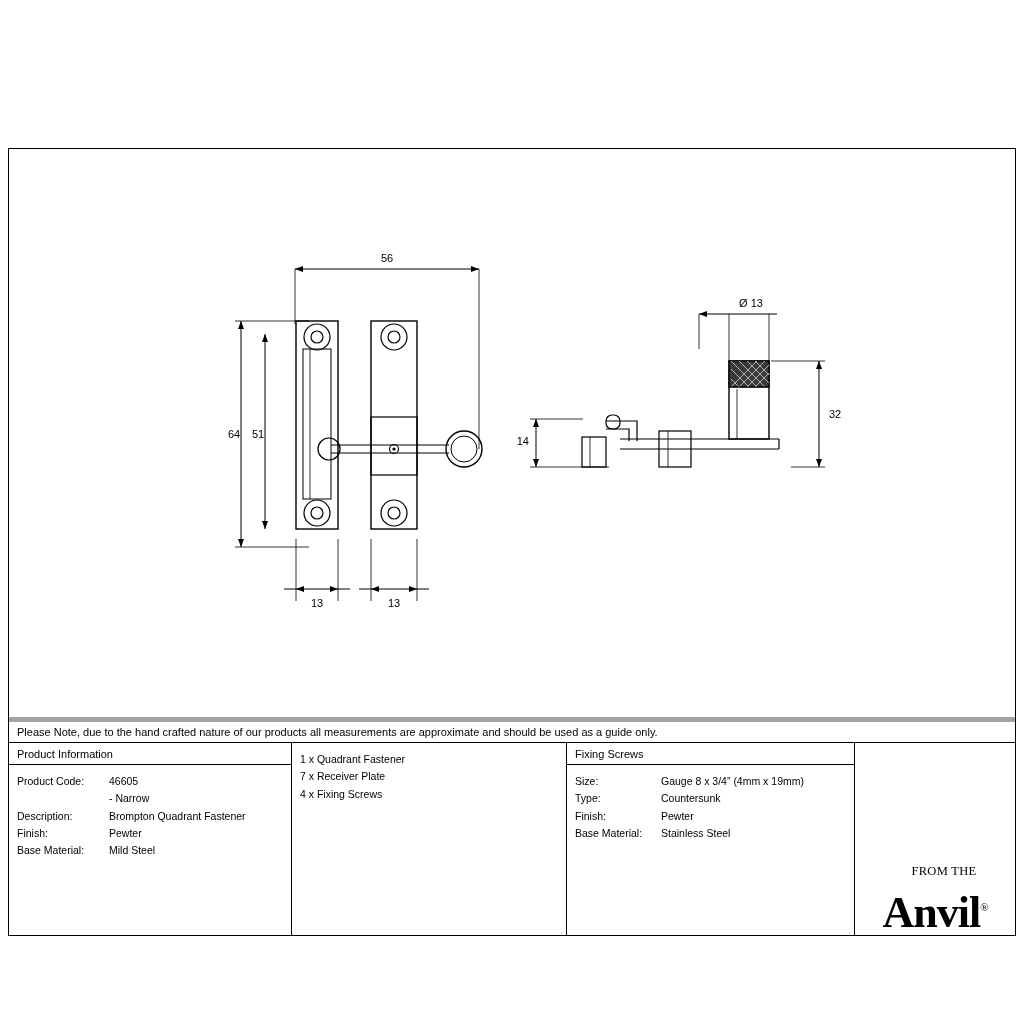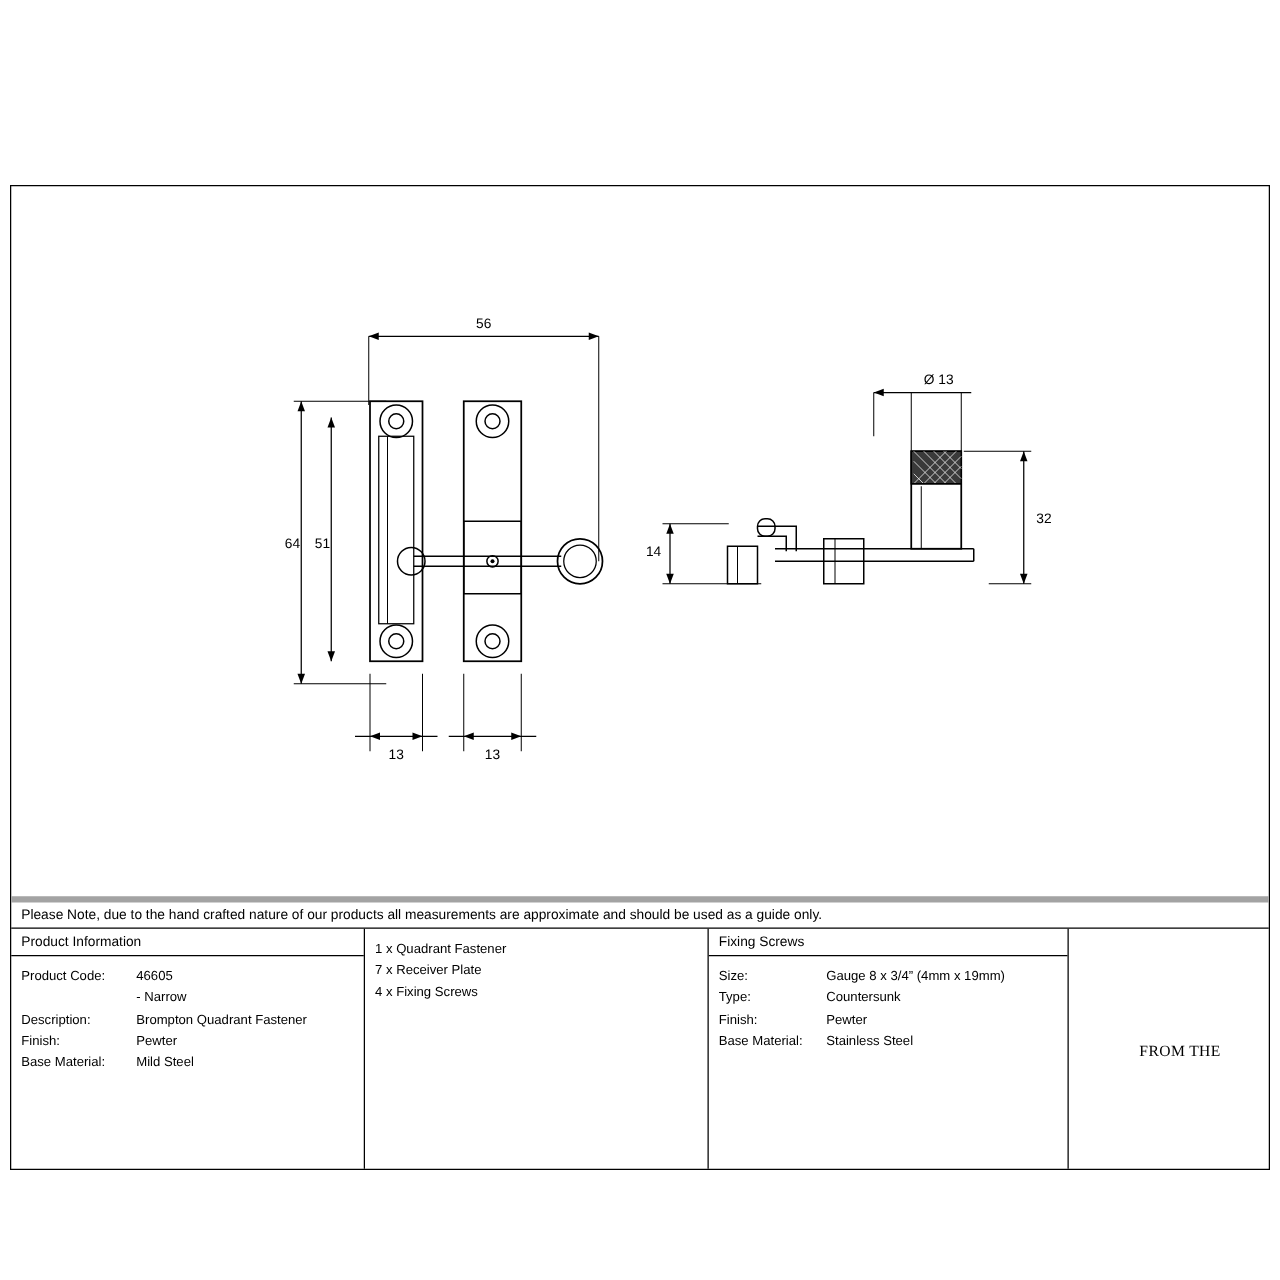--- a/index.html
+++ b/index.html
@@ -83,21 +83,21 @@
   .kv .k { width: 92px; flex: 0 0 92px; }
   .kv-wide .k { width: 86px; flex: 0 0 86px; }
   .kv .v { flex: 1; }
   .plain-line { padding-left: 0; }
   .logo-wrap {
     position: absolute;
     left: 0; top: 0; right: 0; bottom: 0;
     display: flex;
     flex-direction: column;
     align-items: center;
-    justify-content: center;
+    justify-content: flex-end;
     gap: 16px;
   }
   .logo-top {
     font-family: "Liberation Serif", serif;
     font-size: 12.5px;
     letter-spacing: 0.3px;
     margin-left: 18px;
     align-self: center;
     margin-bottom: -4px;
   }
@@ -320,17 +320,20 @@
         <div class="kv kv-wide">
           <span class="k">Base Material:</span>
           <span class="v">Stainless Steel</span>
         </div>
       </div>
     </div>
 
     <div class="col col-d">
       <div class="logo-wrap">
         <div class="logo-top">FROM THE</div>
+        <div class="logo-main">
+          <span>Anvil</span><span class="logo-reg">®</span>
+        </div>
       </div>
     </div>
 
   </div>
 </div>
 
 </body></html>

